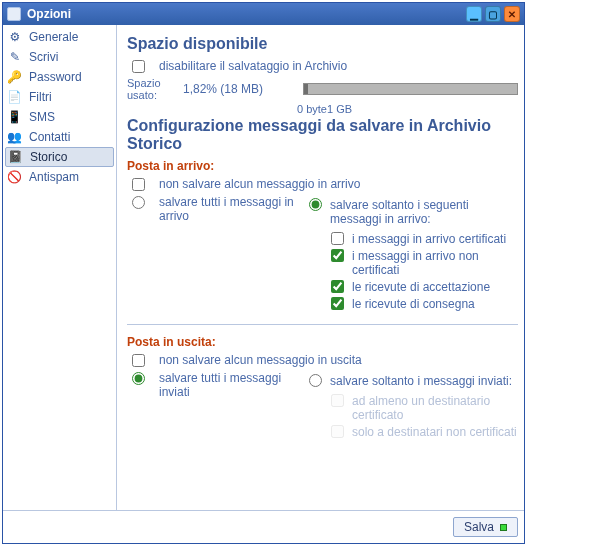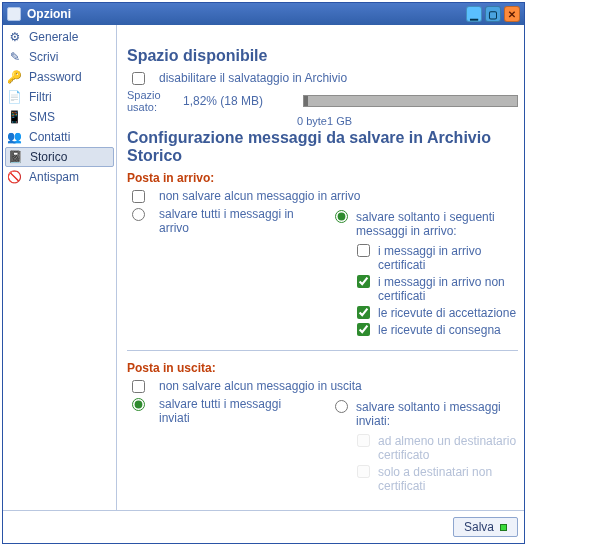--- a/index.html
+++ b/index.html
@@ -85,21 +85,21 @@
     border: 1px solid #9ab0d4;
     border-radius: 2px;
     height: 20px;
     margin: 0 2px;
     padding-left: 2px;
     color: #1a2a4a;
   }
 
   .main {
     flex: 1;
-    padding: 20px 6px 4px 10px;
+    padding: 8px 6px 4px 10px;
     overflow: auto;
     color: #4a6aa9;
   }
   .main h2 {
     font-size: 16px;
     font-weight: bold;
     color: #3b5a97;
     margin: 2px 0 6px 0;
   }
   .row {
@@ -150,21 +150,21 @@
     margin: 2px 0 2px 170px;
   }
 
   .section-label {
     font-weight: bold;
     color: #c2410c;
     margin-top: 6px;
   }
   .two-col {
     display: flex;
-    gap: 26px;
+    gap: 0;
   }
   .col-left { width: 150px; }
   .col-right { flex: 1; }
   .opt {
     display: flex;
     align-items: flex-start;
     gap: 8px;
     margin: 3px 0;
     color: #4a6aa9;
   }

